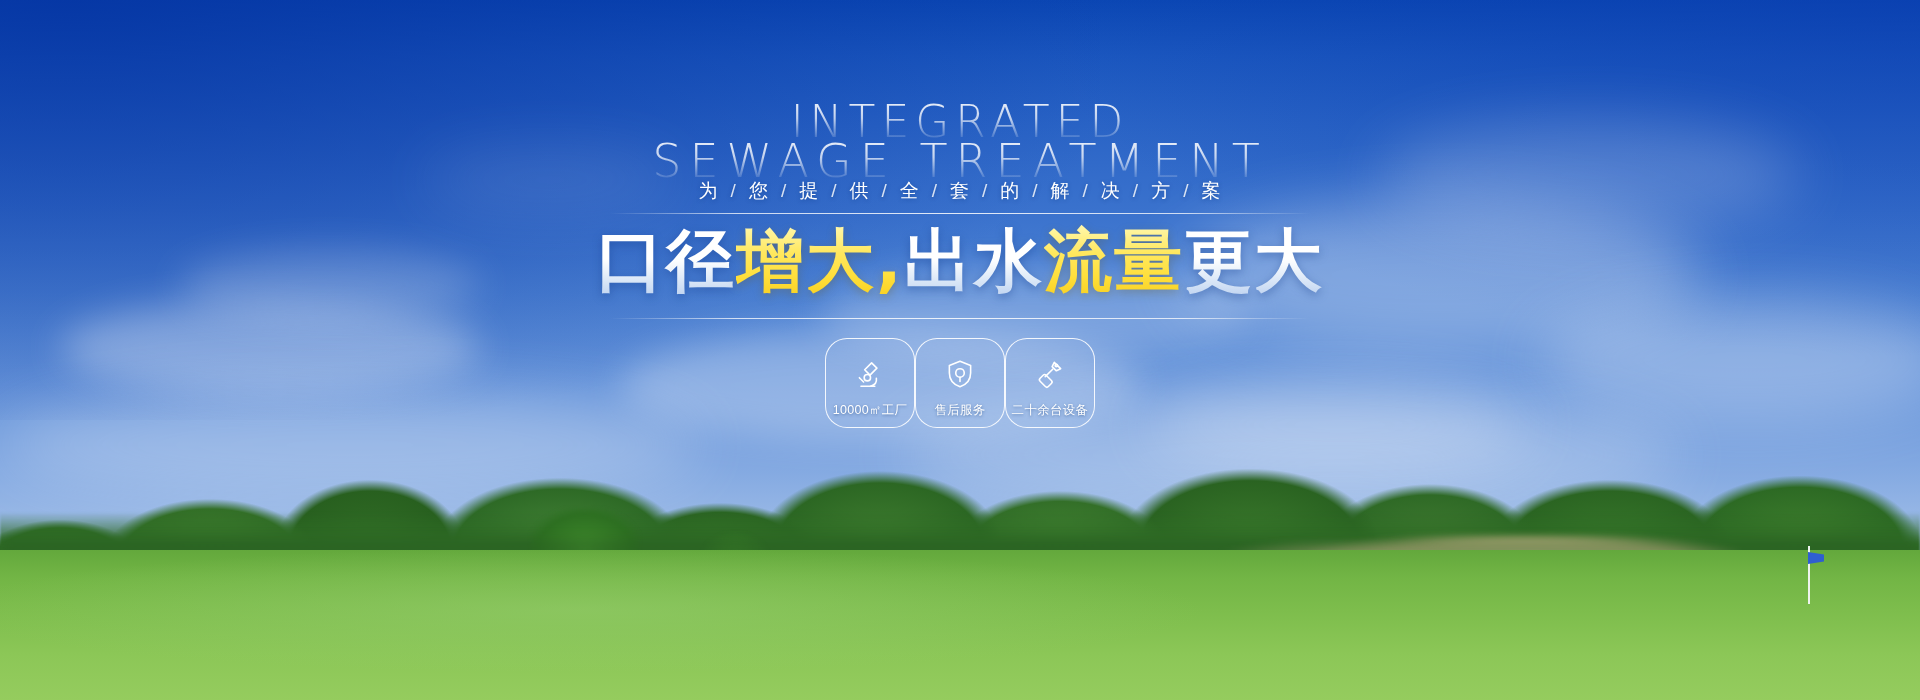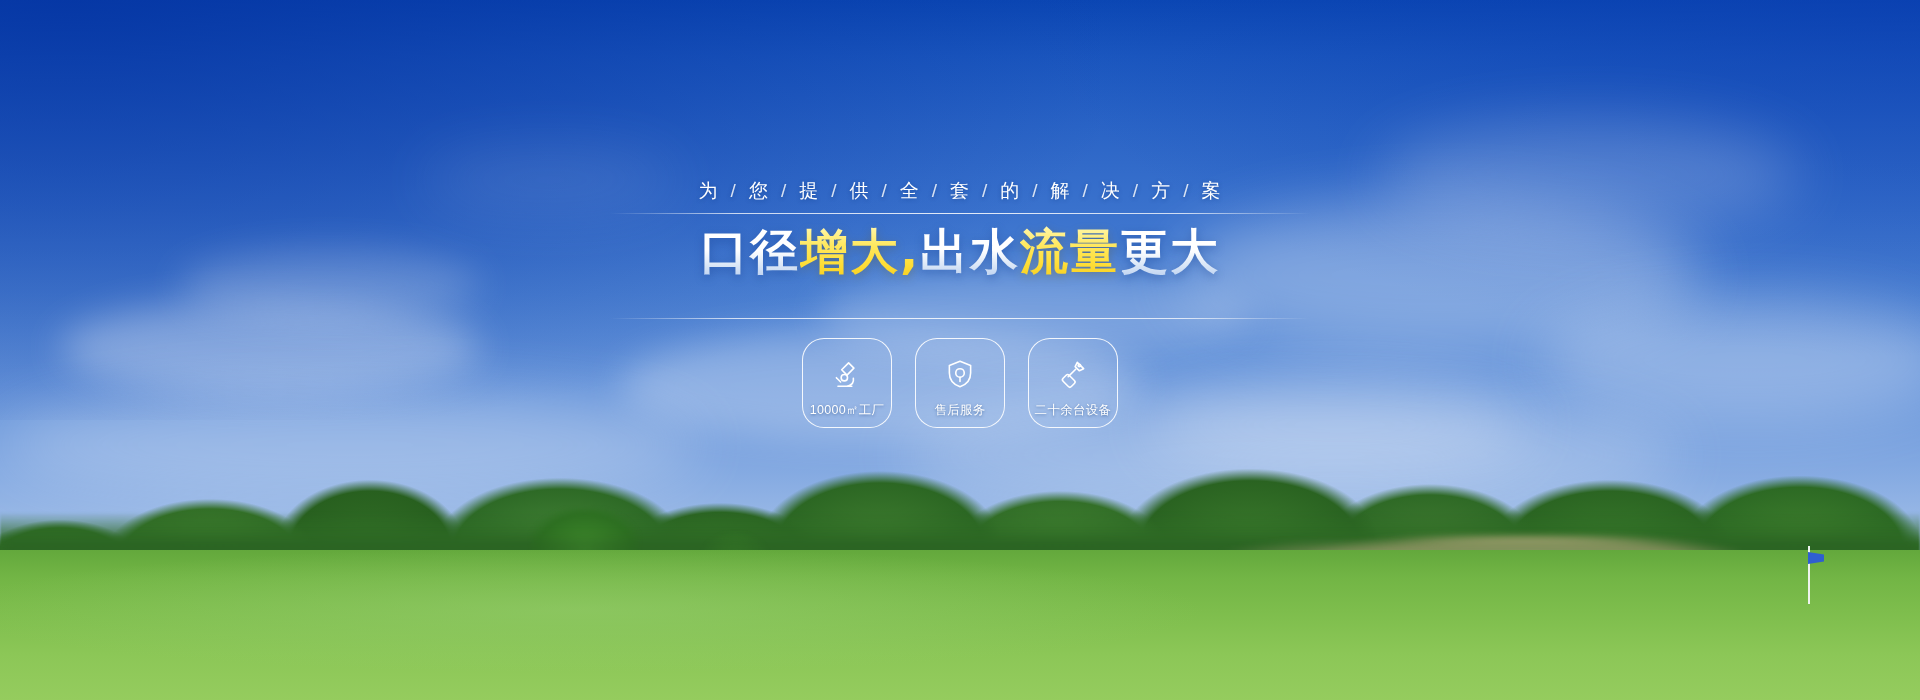--- a/index.html
+++ b/index.html
@@ -170,21 +170,21 @@
   .rule-bot { top:318px; }
 
   
   .head-wrap {
     position:absolute; left:0; top:227px; width:1920px; text-align:center;
     white-space:nowrap;
   }
   .head {
     display:inline-block;
     font-family:"DejaVu Sans","Liberation Sans",sans-serif;
-    font-size:48px;
+    font-size:68px;
     font-weight:bold;
     letter-spacing:2px;
     line-height:1.0;
   }
   .head .w {
     background:linear-gradient(180deg,#ffffff 0%,#ffffff 48%,#dfeaf8 72%,#b9cfef 100%);
     -webkit-background-clip:text; background-clip:text;
     color:transparent; -webkit-text-fill-color:transparent;
     filter:drop-shadow(0 3px 5px rgba(12,50,125,.35));
   }
@@ -192,21 +192,21 @@
     background:linear-gradient(180deg,#fff9b8 0%,#ffe85f 40%,#ffdf3b 70%,#f7cf1f 100%);
     -webkit-background-clip:text; background-clip:text;
     color:transparent; -webkit-text-fill-color:transparent;
     filter:drop-shadow(0 3px 5px rgba(120,90,0,.30));
   }
 
   
   .badges {
     position:absolute; left:50%; transform:translateX(-50%);
     top:338px;
-    display:flex; gap:23px;
+    display:flex; 
   }
   .badge {
     width:90px; height:90px;
     border:1px solid rgba(255,255,255,.90);
     border-radius:22px;
     display:flex; flex-direction:column;
     align-items:center; justify-content:flex-start;
     padding-top:18px;
     background:rgba(255,255,255,0.02);
   }
@@ -250,20 +250,24 @@
     <div class="bunker"></div>
     <div class="bunker2"></div>
     <div class="lawn-shadow"></div>
     <div class="lawn"></div>
     <div class="flag-pole"></div>
     <div class="flag-cloth"></div>
   </div>
 
   <div class="content">
 
+    <div class="eng-wrap">
+      <span class="eng eng-1">INTEGRATED</span>
+      <span class="eng eng-2">SEWAGE TREATMENT</span>
+    </div>
 
     <div class="sub-wrap">
       <span class="sub" id="subtitle"><span class="ch">为</span><span class="sl">/</span><span class="ch">您</span><span class="sl">/</span><span class="ch">提</span><span class="sl">/</span><span class="ch">供</span><span class="sl">/</span><span class="ch">全</span><span class="sl">/</span><span class="ch">套</span><span class="sl">/</span><span class="ch">的</span><span class="sl">/</span><span class="ch">解</span><span class="sl">/</span><span class="ch">决</span><span class="sl">/</span><span class="ch">方</span><span class="sl">/</span><span class="ch">案</span></span>
     </div>
 
     <div class="rule rule-top"></div>
 
     <div class="head-wrap">
       <span class="head" id="headline"><span class="w">口径</span><span class="y">增大</span><span class="y">,</span><span class="w">出水</span><span class="y">流量</span><span class="w">更大</span></span>
     </div>

